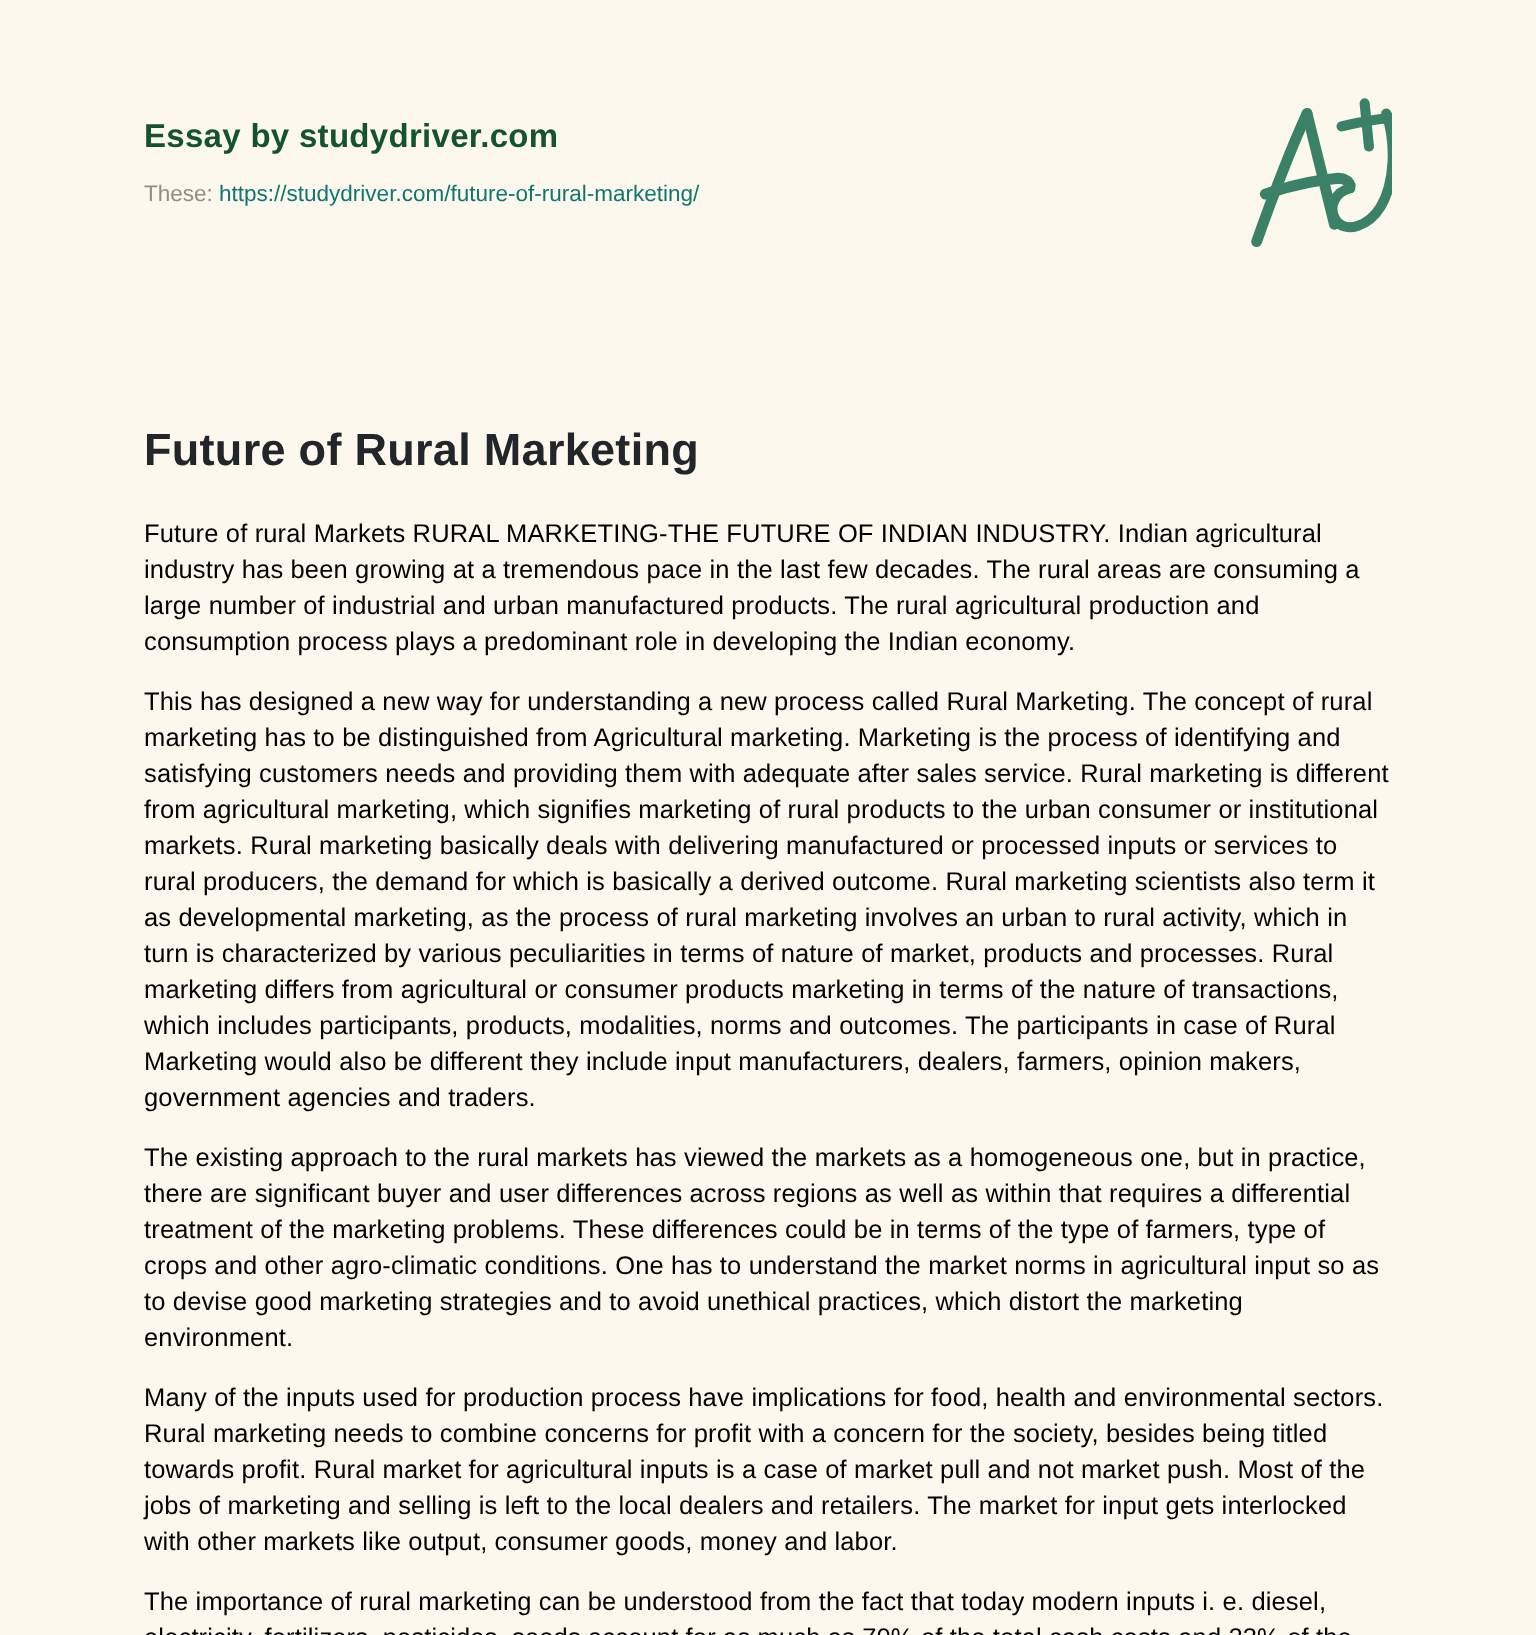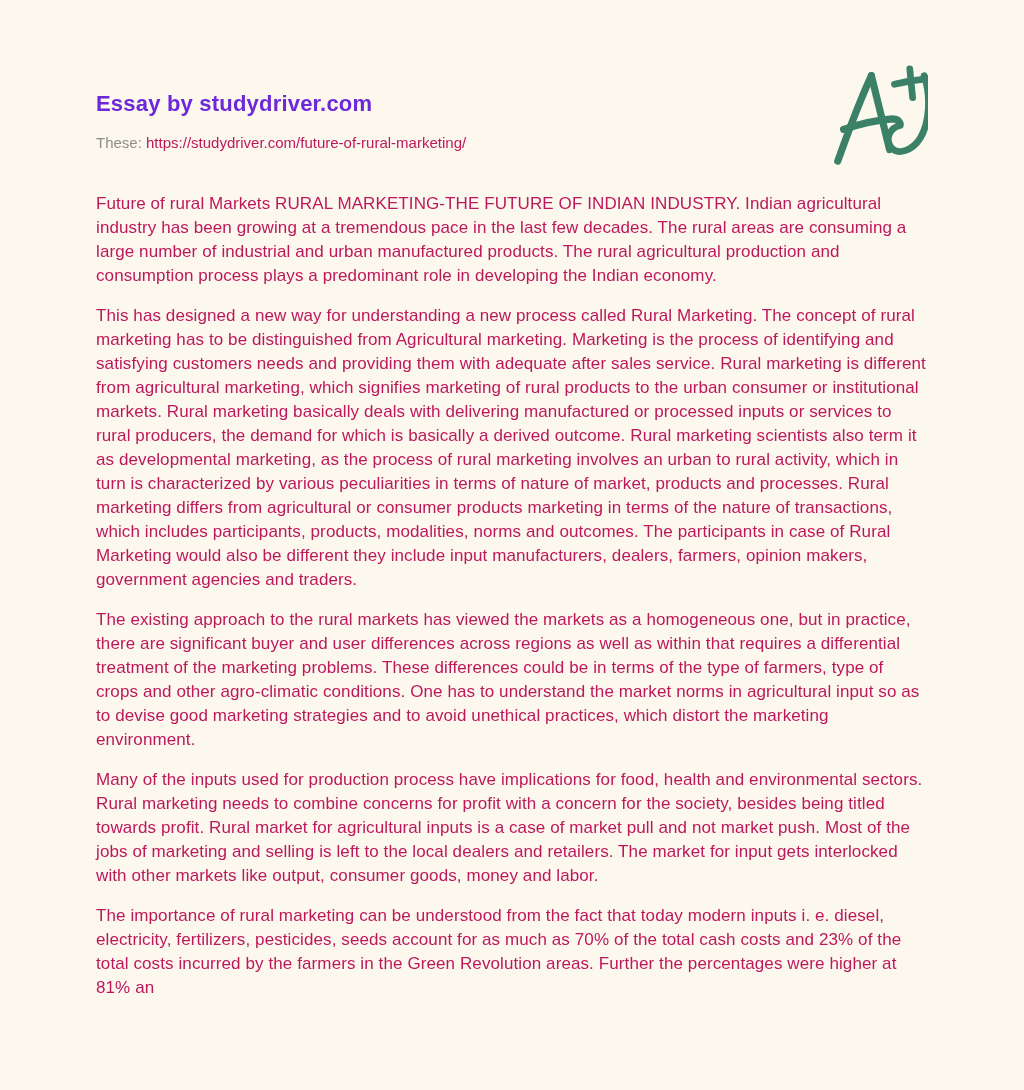--- a/index.html
+++ b/index.html
@@ -18,33 +18,33 @@
     width: 832px;
     margin: 0 auto;
     padding-top: 70px;
   }
   .header-row {
     display: flex;
     justify-content: space-between;
     align-items: flex-start;
   }
   .byline {
-    margin: 21px 0 0 0;
+    margin: 8px 0 0 0;
     font-size: 22px;
     font-weight: 700;
     letter-spacing: 0.2px;
-    color: #6d28d9;
+    color: #14532d;
   }
   .source-line {
     margin-top: 17px;
     font-size: 15px;
     color: #8f8d88;
   }
   .source-line a {
-    color: #be185d;
+    color: #0f766e;
     text-decoration: none;
   }
   .logo {
     width: 96px;
     height: 102px;
     margin-top: -6px;
     flex: 0 0 auto;
   }
   .article-title {
     margin: 118px 0 0 0;
@@ -54,21 +54,21 @@
     color: #22262a;
   }
   .article-body {
     margin-top: 26px;
   }
   .article-body p {
     margin: 0 0 16px 0;
     font-size: 17px;
     line-height: 24px;
     letter-spacing: 0.1px;
-    color: #be185d;
+    color: #000000;
   }
 </style>
 </head>
 <body>
 
 <div class="page">
 
   <div class="header-row">
     <div>
       <h2 class="byline">Essay by studydriver.com</h2>
@@ -84,20 +84,21 @@
       <path d="M41,12 C47,37 54,64 60,89" stroke="#3a8168" stroke-width="7.5" stroke-linecap="round"></path>
       <path d="M12,68 C30,62 48,58 63,57 C67,57 70,59 71,62" stroke="#3a8168" stroke-width="7.5" stroke-linecap="round"></path>
 
       <path d="M81,5 C82,15 83,25 84,35" stroke="#3a8168" stroke-width="7" stroke-linecap="round"></path>
       <path d="M65,21 C77,18 90,16 100,15" stroke="#3a8168" stroke-width="7" stroke-linecap="round"></path>
 
       <path d="M96,12 C103,33 102,60 92,77 C84,90 68,96 61,86 C55,77 61,66 71,64" stroke="#3a8168" stroke-width="7" stroke-linecap="round"></path>
     </svg>
   </div>
 
+  <h1 class="article-title">Future of Rural Marketing</h1>
 
   <div class="article-body">
     <p>Future of rural Markets RURAL MARKETING-THE FUTURE OF INDIAN INDUSTRY. Indian agricultural industry has been growing at a tremendous pace in the last few decades. The rural areas are consuming a large number of industrial and urban manufactured products. The rural agricultural production and consumption process plays a predominant role in developing the Indian economy.</p>
     <p>This has designed a new way for understanding a new process called Rural Marketing. The concept of rural marketing has to be distinguished from Agricultural marketing. Marketing is the process of identifying and satisfying customers needs and providing them with adequate after sales service. Rural marketing is different from agricultural marketing, which signifies marketing of rural products to the urban consumer or institutional markets. Rural marketing basically deals with delivering manufactured or processed inputs or services to rural producers, the demand for which is basically a derived outcome. Rural marketing scientists also term it as developmental marketing, as the process of rural marketing involves an urban to rural activity, which in turn is characterized by various peculiarities in terms of nature of market, products and processes. Rural marketing differs from agricultural or consumer products marketing in terms of the nature of transactions, which includes participants, products, modalities, norms and outcomes. The participants in case of Rural Marketing would also be different they include input manufacturers, dealers, farmers, opinion makers, government agencies and traders.</p>
     <p>The existing approach to the rural markets has viewed the markets as a homogeneous one, but in practice, there are significant buyer and user differences across regions as well as within that requires a differential treatment of the marketing problems. These differences could be in terms of the type of farmers, type of crops and other agro-climatic conditions. One has to understand the market norms in agricultural input so as to devise good marketing strategies and to avoid unethical practices, which distort the marketing environment.</p>
     <p>Many of the inputs used for production process have implications for food, health and environmental sectors. Rural marketing needs to combine concerns for profit with a concern for the society, besides being titled towards profit. Rural market for agricultural inputs is a case of market pull and not market push. Most of the jobs of marketing and selling is left to the local dealers and retailers. The market for input gets interlocked with other markets like output, consumer goods, money and labor.</p>
     <p>The importance of rural marketing can be understood from the fact that today modern inputs i. e. diesel, electricity, fertilizers, pesticides, seeds account for as much as 70% of the total cash costs and 23% of the total costs incurred by the farmers in the Green Revolution areas. Further the percentages were higher at 81% an</p>
   </div>
 
 </div>

